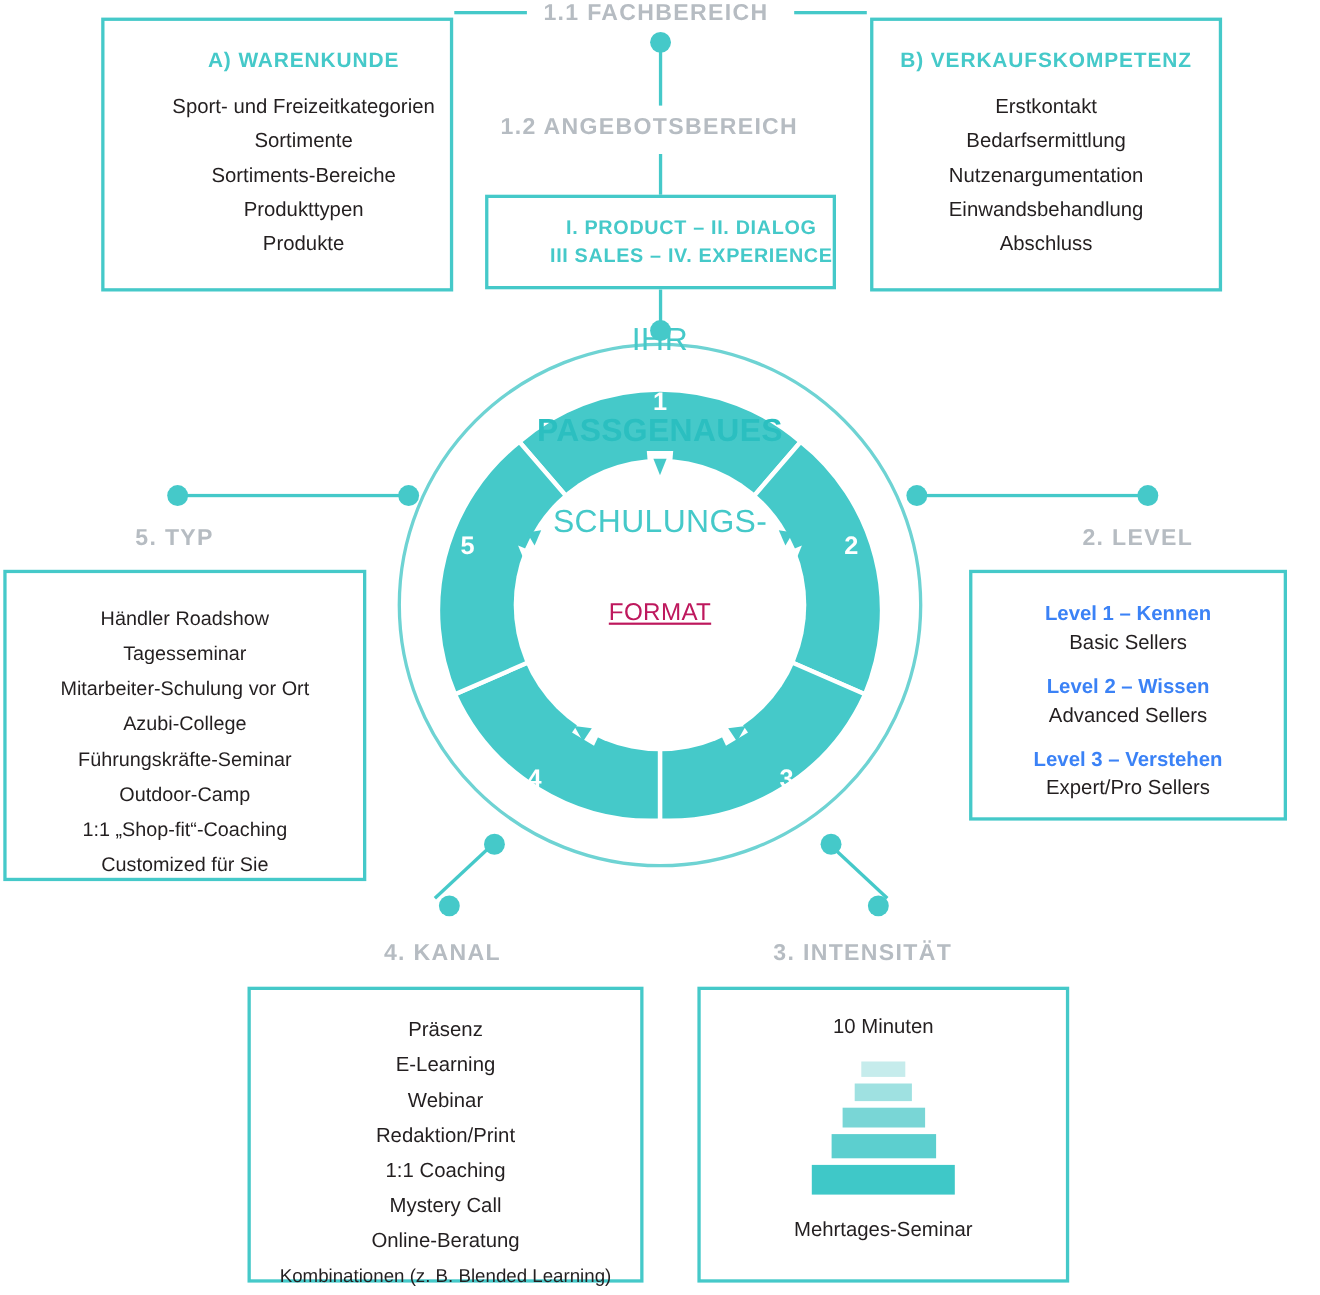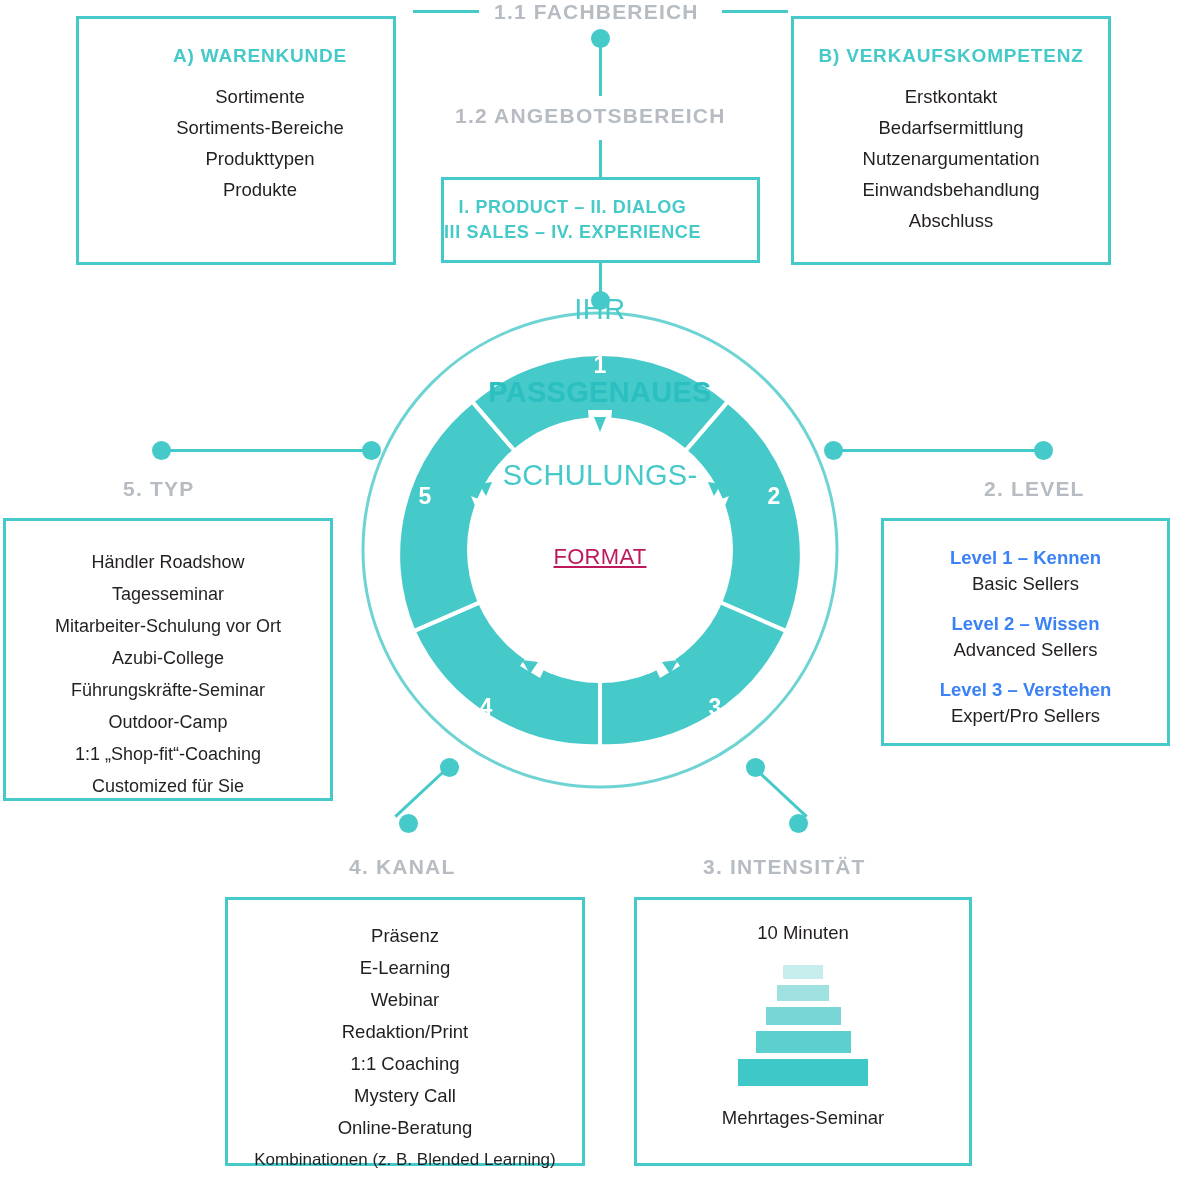--- a/index.html
+++ b/index.html
@@ -50,29 +50,29 @@
 
   
   .hline{position:absolute;height:3px;background:#45c9c9;z-index:2;}
   .vline{position:absolute;width:3px;background:#45c9c9;z-index:2;}
   .dot{position:absolute;width:19px;height:19px;border-radius:50%;background:#45c9c9;z-index:7;}
   .diag{position:absolute;height:3px;background:#45c9c9;transform-origin:0 50%;z-index:2;}
 
   
   #box-angebot{
     left:441px;top:177px;width:319px;height:86px;
-    display:flex;align-items:center;justify-content:flex-start;
+    display:flex;align-items:center;justify-content:flex-end;
   }
   #box-angebot .two{
     font-weight:bold;font-size:18px;letter-spacing:.6px;
     color:#45c9c9;line-height:25px;
   }
 
   
-  #box-warenkunde{left:76px;top:16px;width:320px;height:249px;padding-top:26px;padding-left:48px;}
+  #box-warenkunde{left:92px;top:16px;width:320px;height:249px;padding-top:26px;padding-left:48px;}
   
   #box-verkauf{left:791px;top:16px;width:320px;height:249px;padding-top:26px;}
 
   
   #box-typ{left:3px;top:518px;width:330px;height:283px;padding-top:25px;}
   #box-typ li{font-size:18px;line-height:32px;}
 
   
   #box-level{left:881px;top:518px;width:289px;height:228px;padding-top:24px;}
   .lvl{margin-bottom:14px;}
@@ -115,20 +115,21 @@
 
   <div class="dot" style="left:591px;top:29px;"></div>
   <div class="vline" style="left:599px;top:46px;height:50px;"></div>
 
   <div class="sec-head" style="left:455px;top:104px;">1.2 ANGEBOTSBEREICH</div>
   <div class="vline" style="left:599px;top:140px;height:40px;"></div>
 
   <div class="box" id="box-warenkunde">
     <div class="box-title">A) WARENKUNDE</div>
     <ul>
+      <li>Sport- und Freizeitkategorien</li>
       <li>Sortimente</li>
       <li>Sortiments-Bereiche</li>
       <li>Produkttypen</li>
       <li>Produkte</li>
     </ul>
   </div>
 
   <div class="box" id="box-verkauf">
     <div class="box-title">B) VERKAUFSKOMPETENZ</div>
     <ul>

